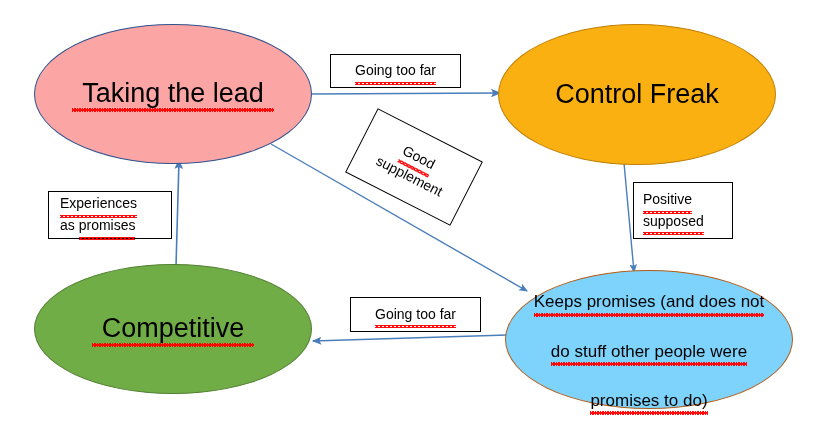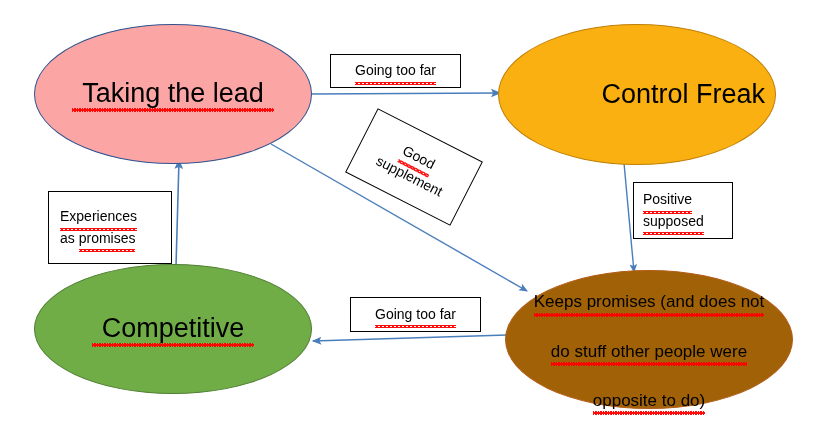--- a/index.html
+++ b/index.html
@@ -47,36 +47,35 @@
     background: #fca5a5;
     border: 1.5px solid #2F528F;
   }
   #node-taking-the-lead .node-label { font-size: 27px; }
 
   #node-control-freak {
     left: 498px; top: 24px; width: 278px; height: 141px;
     border-radius: 50%;
     background: #F9B010;
     border: 1.5px solid #C08008;
-    justify-content: flex-end;
   }
   #node-control-freak .node-label { font-size: 27px; }
 
   #node-competitive {
     left: 34px; top: 264px; width: 278px; height: 130px;
     border-radius: 50%;
     background: #70AD47;
     border: 1.5px solid #507E32;
   }
   #node-competitive .node-label { font-size: 27px; }
 
   #node-keeps-promises {
     left: 505px; top: 270px; width: 288px; height: 139px;
     border-radius: 50%;
-    background: #a16207;
+    background: #7dd3fc;
     border: 1.5px solid #B35C18;
   }
   #node-keeps-promises .node-label { font-size: 17px; line-height: 1.45; padding: 0 18px; }
 
   
   .edge-label {
     position: absolute;
     background: #ffffff;
     border: 1.4px solid #000000;
     color: #000000;
@@ -91,21 +90,21 @@
 
   #label-going-too-far-top {
     left: 330px; top: 54px; width: 131px; height: 34px;
     align-items: center;
   }
   #label-going-too-far-bottom {
     left: 350px; top: 297px; width: 131px; height: 35px;
     align-items: center;
   }
   #label-experiences-as-difficult {
-    left: 48px; top: 191px; width: 124px; height: 73px;
+    left: 48px; top: 191px; width: 124px; height: 48px;
     align-items: flex-start;
     padding-left: 11px;
     text-align: right;
   }
   #label-positive-opposite {
     left: 633px; top: 182px; width: 100px; height: 57px;
     align-items: flex-start;
     padding-left: 9px;
   }
   #label-good-supplement {
@@ -171,21 +170,21 @@
   </div>
 
   <div class="node" id="node-competitive">
     <span class="node-label sq">Competitive</span>
   </div>
 
   <div class="node" id="node-keeps-promises">
     <span class="node-label">
       <span class="sq">Keeps promises (and does not</span><br>
       <span class="sq">do stuff other people were</span><br>
-      <span class="sq">opposite to do)</span>
+      <span class="sq">promises to do)</span>
     </span>
   </div>
 
   <div class="edge-label" id="label-going-too-far-top">
     <span class="sq">Going too far</span>
   </div>
 
   <div class="edge-label" id="label-good-supplement">
     <span>
       <span class="sq">Good</span><br>

